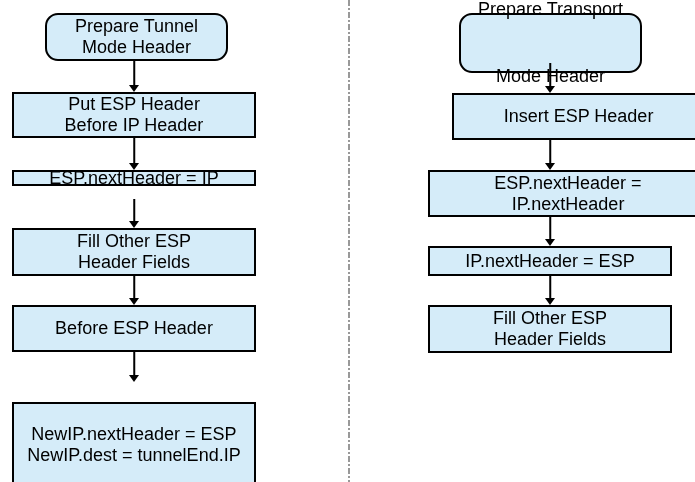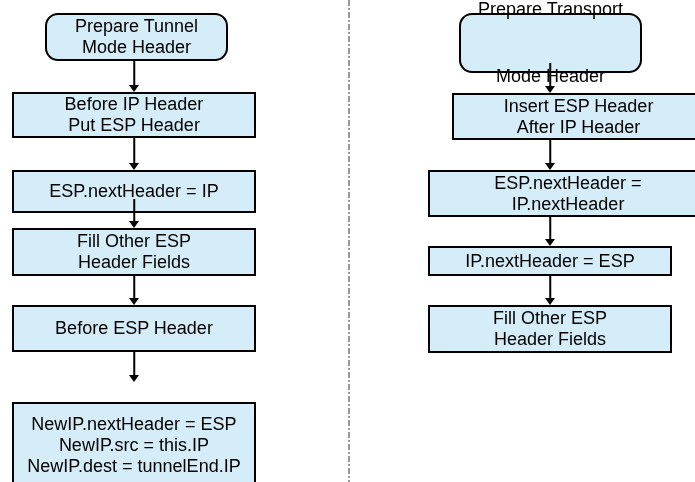--- a/index.html
+++ b/index.html
@@ -82,30 +82,30 @@
       <div class="ln">Prepare Tunnel</div>
       <div class="ln">Mode Header</div>
     </div>
 
     <div class="arrow" style="left:128px; top:61px; height:31px;">
       <div class="shaft"></div>
       <div class="head"></div>
     </div>
 
     <div class="box" style="left:12px; top:92px; width:244px; height:46px;">
+      <div class="ln">Put ESP Header</div>
       <div class="ln">Before IP Header</div>
-      <div class="ln">Put ESP Header</div>
     </div>
 
     <div class="arrow" style="left:128px; top:138px; height:32px;">
       <div class="shaft"></div>
       <div class="head"></div>
     </div>
 
-    <div class="box" style="left:12px; top:170px; width:244px; height:43px;">
+    <div class="box" style="left:12px; top:170px; width:244px; height:16px;">
       <div class="ln">ESP.nextHeader = IP</div>
     </div>
 
     <div class="arrow" style="left:128px; top:199px; height:29px;">
       <div class="shaft"></div>
       <div class="head"></div>
     </div>
 
     <div class="box" style="left:12px; top:228px; width:244px; height:48px;">
       <div class="ln">Fill Other ESP</div>
@@ -121,41 +121,39 @@
       <div class="ln">Before ESP Header</div>
     </div>
 
     <div class="arrow" style="left:128px; top:352px; height:30px;">
       <div class="shaft"></div>
       <div class="head"></div>
     </div>
 
     <div class="box" style="left:12px; top:382px; width:244px; height:86px;margin-top:20px;">
       <div class="ln">NewIP.nextHeader = ESP</div>
-      <div class="ln">NewIP.src = this.IP</div>
       <div class="ln">NewIP.dest = tunnelEnd.IP</div>
     </div>
 
   </div>
 
   <div>
 
     <div class="box terminal" style="left:459px; top:13px; width:183px; height:60px;gap:46px;">
       <div class="ln">Prepare Transport</div>
       <div class="ln">Mode Header</div>
     </div>
 
     <div class="arrow" style="left:544px; top:63px; height:30px;">
       <div class="shaft"></div>
       <div class="head"></div>
     </div>
 
     <div class="box" style="left:452px; top:93px; width:253px; height:47px;">
       <div class="ln">Insert ESP Header</div>
-      <div class="ln">After IP Header</div>
     </div>
 
     <div class="arrow" style="left:544px; top:140px; height:30px;">
       <div class="shaft"></div>
       <div class="head"></div>
     </div>
 
     <div class="box" style="left:428px; top:170px; width:280px; height:47px;">
       <div class="ln">ESP.nextHeader =</div>
       <div class="ln">IP.nextHeader</div>

